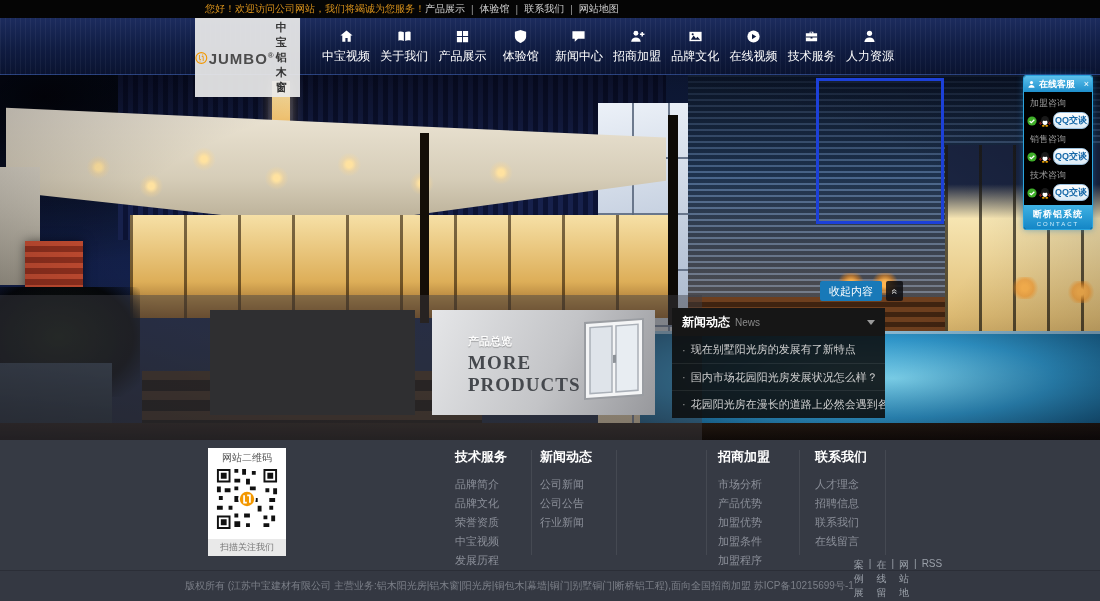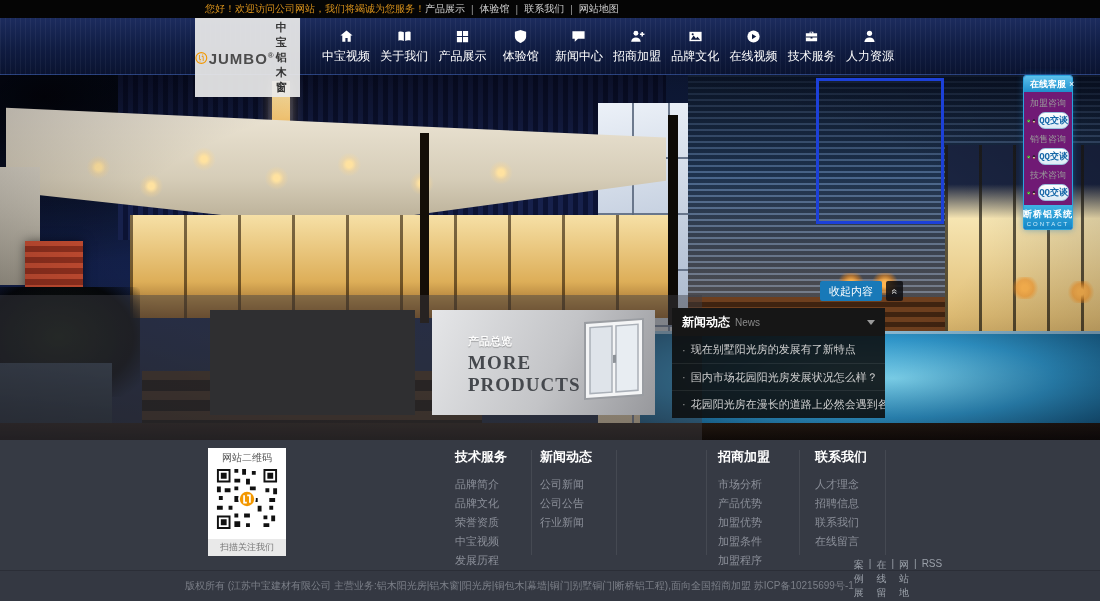--- a/index.html
+++ b/index.html
@@ -126,32 +126,32 @@
   .prod-light { left:432px; top:235px; width:223px; height:105px; z-index:6; cursor:pointer;
             background:linear-gradient(115deg,#e5e6e8 0%, #c3c4c7 55%, #97989c 100%); }
   .prod-label { position:absolute; left:36px; top:24px; font-size:11px; font-weight:bold; color:#fdfdfd;
             text-shadow:0 1px 1px rgba(0,0,0,0.3); }
   .prod-line { position:absolute; left:36px; font-family:"Liberation Serif", serif; font-weight:bold;
             font-size:19px; color:#45484d; letter-spacing:1px; }
   .prod-line.l1 { top:42px; } .prod-line.l2 { top:64px; }
   .prod-win { position:absolute; right:4px; top:6px; }
 
   
-  .chat-widget { position:absolute; left:1023px; top:75px; width:50px; z-index:9;
-            background:#701a75; border:1px solid #2ba4dd; border-radius:3px; box-shadow:0 0 6px rgba(20,120,190,0.5); }
+  .chat-widget { position:absolute; left:1023px; top:75px; width:70px; z-index:9;
+            background:#000000; border:1px solid #2ba4dd; border-radius:3px; box-shadow:0 0 6px rgba(20,120,190,0.5); }
   .chat-head { height:16px; background:linear-gradient(180deg,#5cc1ec,#1e8fcc); display:flex; align-items:center;
             gap:3px; padding:0 3px; border-radius:2px 2px 0 0; }
   .chat-head .ct { color:#fff; font-size:9px; font-weight:bold; white-space:nowrap; }
   .chat-close { margin-left:auto; color:#fff; font-size:9px; line-height:9px; cursor:pointer; }
   .chat-body { padding:3px 3px 2px 3px; }
   .chat-group-label { font-size:9px; color:#999; padding:2px 0 2px 3px; }
   .chat-row { display:flex; align-items:center; gap:2px; margin-bottom:2px; cursor:pointer; }
   .qq-btn { flex:1; font-size:9px; font-weight:bold; color:#1668a8; text-align:center;
             background:linear-gradient(180deg,#fefefe,#dcebf6); border:1px solid #9bc0dd;
-            border-radius:7px; padding:1px 0; white-space:nowrap;font-family:Liberation Mono, monospace; }
+            border-radius:7px; padding:1px 0; white-space:nowrap; }
   .chat-foot { height:24px; background:linear-gradient(180deg,#3fb2e4,#1486c6); display:flex; flex-direction:column;
             align-items:center; justify-content:center; border-radius:0 0 2px 2px; cursor:pointer; }
   .chat-foot .f1 { color:#fff; font-size:9px; font-weight:bold; letter-spacing:1px; white-space:nowrap; }
   .chat-foot .f2 { color:#cfeefc; font-size:6px; letter-spacing:2px; }
 
   
   .footer { position:absolute; left:0; top:440px; width:936px; height:130px; background:#363a44; }
   .fsep { position:absolute; top:10px; width:1px; height:105px; background:rgba(255,255,255,0.08); }
   .qr-card { position:absolute; left:208px; top:8px; width:78px; height:108px; background:#fff;
             display:flex; flex-direction:column; align-items:center; }

